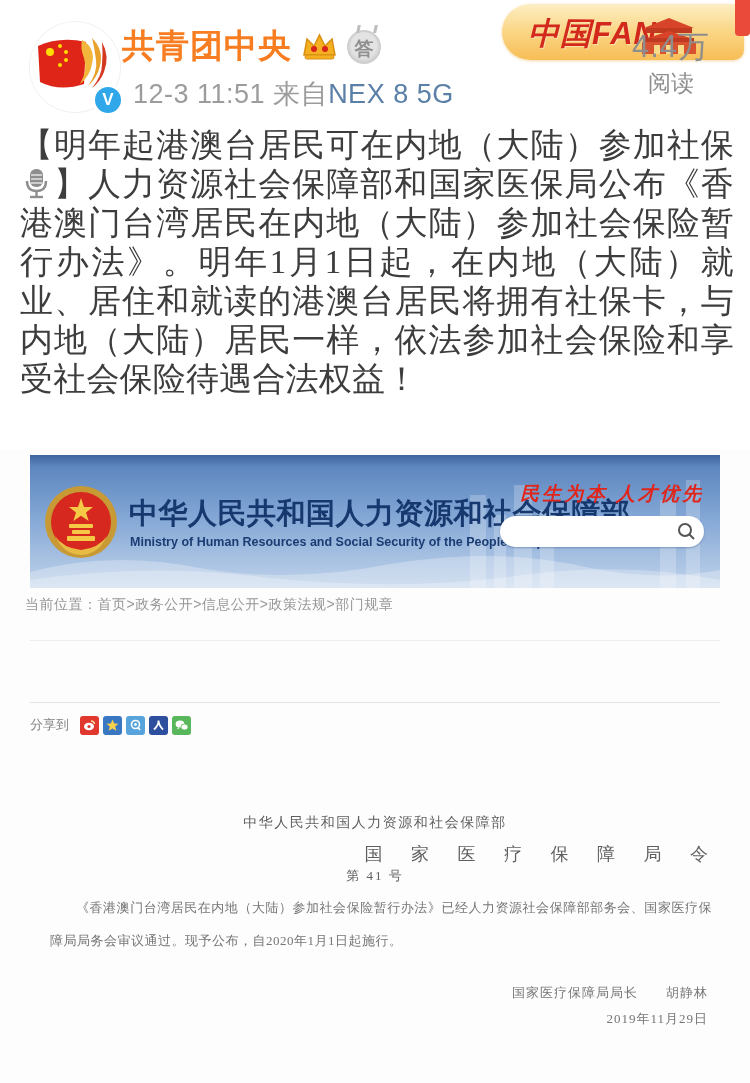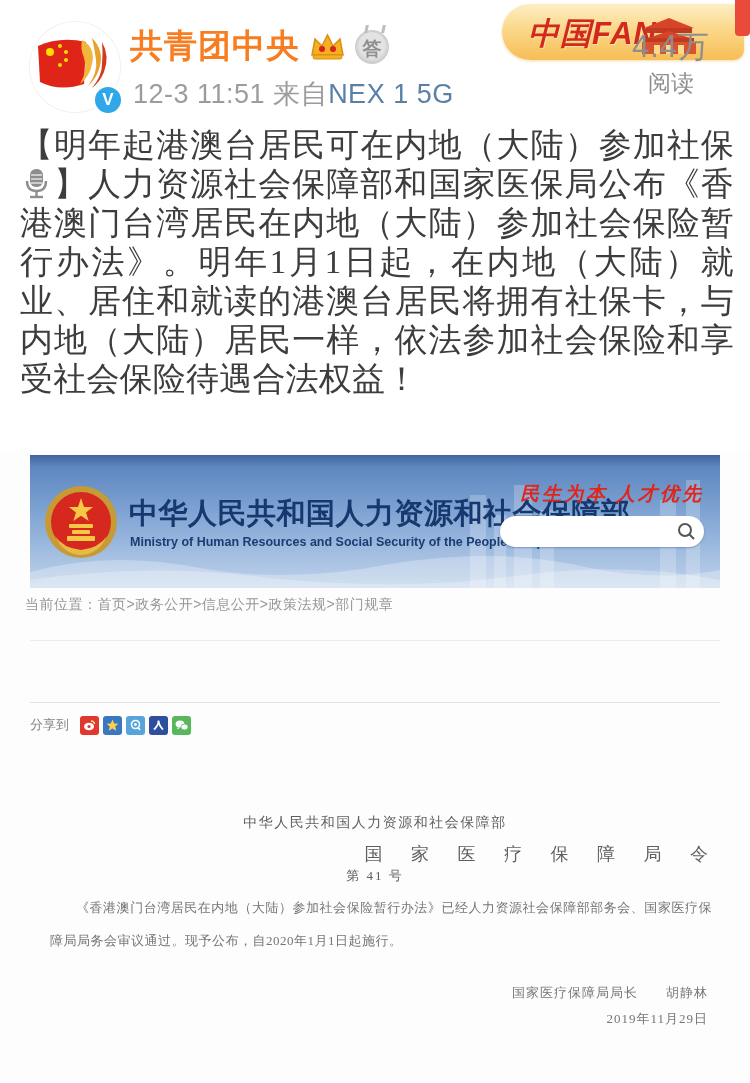--- a/index.html
+++ b/index.html
@@ -13,21 +13,21 @@
     position:absolute;left:30px;top:22px;width:90px;height:90px;border-radius:50%;
     background:#fff;box-shadow:0 0 0 1px #f1f1f1;
   }
   .avatar svg{border-radius:50%;}
   .v-badge{
     position:absolute;right:-4px;bottom:-4px;width:26px;height:26px;border-radius:50%;
     background:#2fa7e9;border:3px solid #fff;color:#fff;font-weight:bold;
     text-align:center;line-height:26px;font-size:17px;
   }
   .header-line1{
-    position:absolute;left:130px;top:24px;display:flex;align-items:center;gap:9px;
+    position:absolute;left:122px;top:24px;display:flex;align-items:center;gap:9px;
   }
   .username{font-size:33px;font-weight:bold;color:#f77d20;letter-spacing:1px;}
   .medal-badge{
     width:34px;height:34px;border-radius:50%;
     background:radial-gradient(circle at 50% 45%,#e3e3e3 0 55%,#b9b9b9 100%);
     color:#8f8f8f;text-align:center;line-height:34px;font-size:19px;font-weight:bold;
     border:2px solid #cfcfcf;box-sizing:border-box;position:relative;
   }
   .medal-badge:before{
     content:"";position:absolute;top:-7px;left:8px;width:14px;height:8px;
@@ -168,21 +168,21 @@
   <span class="username">共青团中央</span>
   <svg width="37" height="31" viewBox="0 0 37 31">
     <path d="M3 24 L6 8 L13 15 L18.5 4 L24 15 L31 8 L34 24 Z" fill="#f5b021" stroke="#d98f12" stroke-width="1.5"></path>
     <rect x="4" y="24" width="29" height="4" rx="2" fill="#f5b021" stroke="#d98f12" stroke-width="1"></rect>
     <circle cx="13" cy="18" r="3" fill="#d8231d"></circle>
     <circle cx="24" cy="18" r="3" fill="#d8231d"></circle>
   </svg>
   <span class="medal-badge">答</span>
 </div>
 
-<div class="time-line"><span>12-3 11:51</span><span> 来自</span><span class="src">NEX 1 5G</span></div>
+<div class="time-line"><span>12-3 11:51</span><span> 来自</span><span class="src">NEX 8 5G</span></div>
 
 <div class="fans-banner">
   <span class="fans-text">中国FANS</span>
   <svg class="fans-gate" width="66" height="42" viewBox="0 0 66 42">
     <path d="M8 14 L33 4 L58 14 Z" fill="#d8442a"></path>
     <rect x="10" y="14" width="46" height="5" fill="#c03a22"></rect>
     <path d="M12 24 L33 17 L54 24 Z" fill="#d8442a"></path>
     <rect x="8" y="24" width="50" height="4" fill="#c03a22"></rect>
     <rect x="6" y="28" width="54" height="12" fill="#d8522f"></rect>
     <rect x="18" y="31" width="6" height="9" fill="#f9d98a"></rect>

